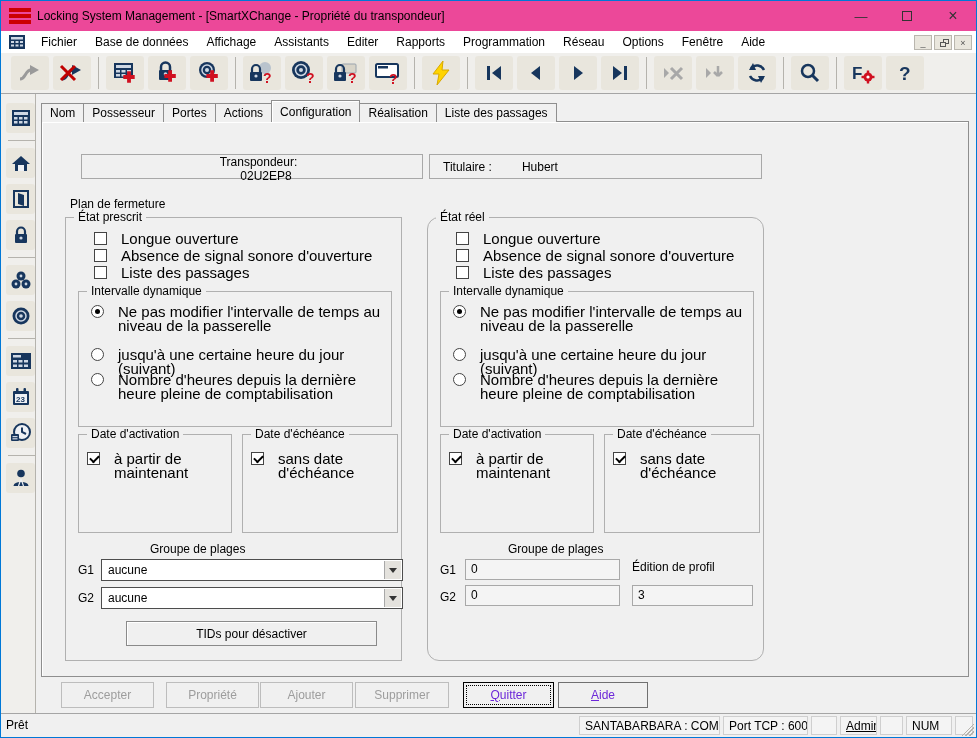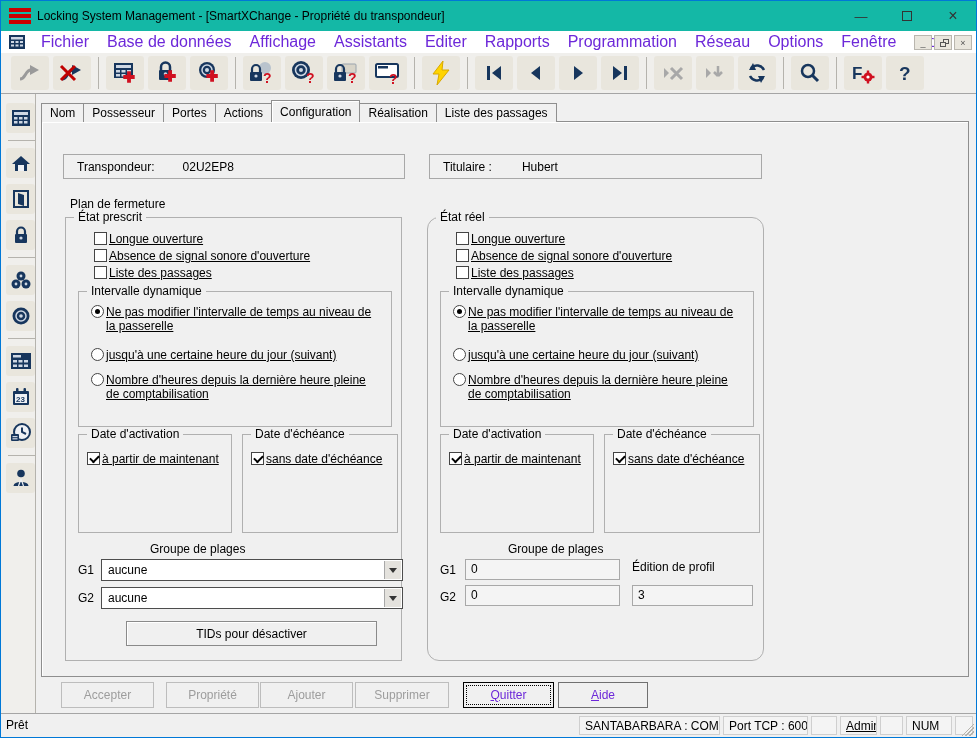--- a/index.html
+++ b/index.html
@@ -1,31 +1,31 @@
 <!DOCTYPE html>
 <html><head>
 <meta charset="utf-8">
 <style>
   * { margin:0; padding:0; box-sizing:border-box; }
   html,body { width:977px; height:738px; font-family:"Liberation Sans", sans-serif; }
   .window { position:relative; width:977px; height:738px; background:#f0f0f0; border:1px solid #0078d7; overflow:hidden; font-size:12px; color:#000; }
 
   
-  .titlebar { position:absolute; left:0; top:0; width:100%; height:30px; background:#14b8a6; display:flex; align-items:center; }
+  .titlebar { position:absolute; left:0; top:0; width:100%; height:30px; background:#ec4899; display:flex; align-items:center; }
   .app-logo { width:22px; height:18px; margin:0 6px 0 8px; display:flex; flex-direction:column; justify-content:center; gap:2px; }
   .app-logo i { display:block; height:4px; background:#cc0000; }
   .title-text { font-size:12px; color:#000; }
   .win-controls { position:absolute; right:0; top:0; height:30px; display:flex; }
   .wc { width:46px; height:30px; display:flex; align-items:center; justify-content:center; font-size:13px; color:#333; }
   .wc .sq { width:10px; height:10px; border:1px solid #333; }
 
   
   .menubar { position:absolute; left:0; top:30px; width:100%; height:22px; background:#fff; display:flex; align-items:center; }
   .menu-doc-icon { margin:0 7px 0 8px; }
-  .menu-item { padding:3px 9px; font-size:16px; color:#6d28d9; }
+  .menu-item { padding:3px 9px; font-size:12px; color:#000000; }
   .mdi-controls { position:absolute; right:4px; top:4px; display:flex; gap:2px; }
   .mdic { width:18px; height:15px; background:#e9e6dd; border:1px solid #b9b6ae; display:flex; align-items:center; justify-content:center; font-size:9px; color:#555; position:relative; }
   .mdic .rsq { position:absolute; left:5px; top:6px; width:6px; height:5px; border:1px solid #555; background:#e9e6dd; }
   .mdic .rsq2 { position:absolute; left:8px; top:3px; width:6px; height:5px; border:1px solid #555; }
 
   
   .toolbar { position:absolute; left:0; top:52px; width:100%; height:41px; background:#f0efec; border-bottom:1px solid #a5a5a5; display:flex; align-items:center; padding-left:8px; }
   .tbtn { width:38px; height:34px; background:#e9e6dd; border-radius:3px; margin:0 2px; display:flex; align-items:center; justify-content:center; }
   .tsep { width:1px; height:32px; background:#b5b3ad; margin:0 5px; }
 
@@ -50,21 +50,21 @@
   .combo { position:absolute; height:22px; background:#fff; border:1px solid #4d4d4d; }
   .combo .val { position:absolute; left:6px; top:3px; font-size:12px; white-space:nowrap; }
   .combo .carrow { position:absolute; right:1px; top:1px; bottom:1px; width:17px; background:#e4e2dd; border-left:1px solid #a8a8a8; display:flex; align-items:center; justify-content:center; }
   .combo .carrow b { width:0; height:0; border-left:4px solid transparent; border-right:4px solid transparent; border-top:5px solid #333; }
 
   .robox { position:absolute; height:21px; background:#f4f4f4; border:1px solid #a8a8a8; font-size:12px; padding:2px 5px; }
 
   .group { position:absolute; border:1px solid #b0b0b0; }
   .gleg { position:absolute; top:-8px; left:8px; background:#f0f0f0; padding:0 4px; font-size:12px; white-space:nowrap; }
 
-  .checkrow, .radiorow { position:absolute; display:flex; gap:2px; font-size:12px; line-height:14px;text-decoration:underline; }
+  .checkrow, .radiorow { position:absolute; display:flex; gap:14px; font-size:15px; line-height:14px; }
   .cb { flex:0 0 auto; width:13px; height:13px; background:#fff; border:1px solid #444; position:relative; margin-top:0px; }
   .cb.checked::after { content:""; position:absolute; left:2px; top:2px; width:7px; height:4px; border-left:2px solid #000; border-bottom:2px solid #000; transform:rotate(-45deg); }
   .rb { flex:0 0 auto; width:13px; height:13px; background:#fff; border:1px solid #444; border-radius:50%; position:relative; }
   .rb.selected::after { content:""; position:absolute; left:3px; top:3px; width:5px; height:5px; border-radius:50%; background:#000; }
 
   .push { position:absolute; background:#f0f0f0; border:1px solid #8a8a8a; box-shadow:1px 1px 0 #fff inset; font-size:12px; display:flex; align-items:center; justify-content:center; }
 
   
   .btn { position:absolute; top:681px; height:26px; background:#f0f0f0; font-size:12px; display:flex; align-items:center; justify-content:center; }
   .btn span { display:block; text-align:center; }
@@ -457,21 +457,21 @@
         <span class="tab">Possesseur</span>
         <span class="tab">Portes</span>
         <span class="tab">Actions</span>
         <span class="tab active">Configuration</span>
         <span class="tab">Réalisation</span>
         <span class="tab">Liste des passages</span>
       </div>
 
       <div class="panel">
 
-        <div class="infobox" style="left:21px; top:32px; width:342px;">
+        <div class="infobox" style="left:39px; top:32px; width:342px;flex-direction:column;">
           <span class="lbl">Transpondeur:</span>
           <span style="margin-left:28px;">02U2EP8</span>
         </div>
         <div class="infobox" style="left:387px; top:32px; width:333px;">
           <span class="lbl">Titulaire :</span>
           <span style="margin-left:30px;">Hubert</span>
         </div>
 
         <span class="plainlbl" style="left:28px; top:75px;">Plan de fermeture</span>
 

